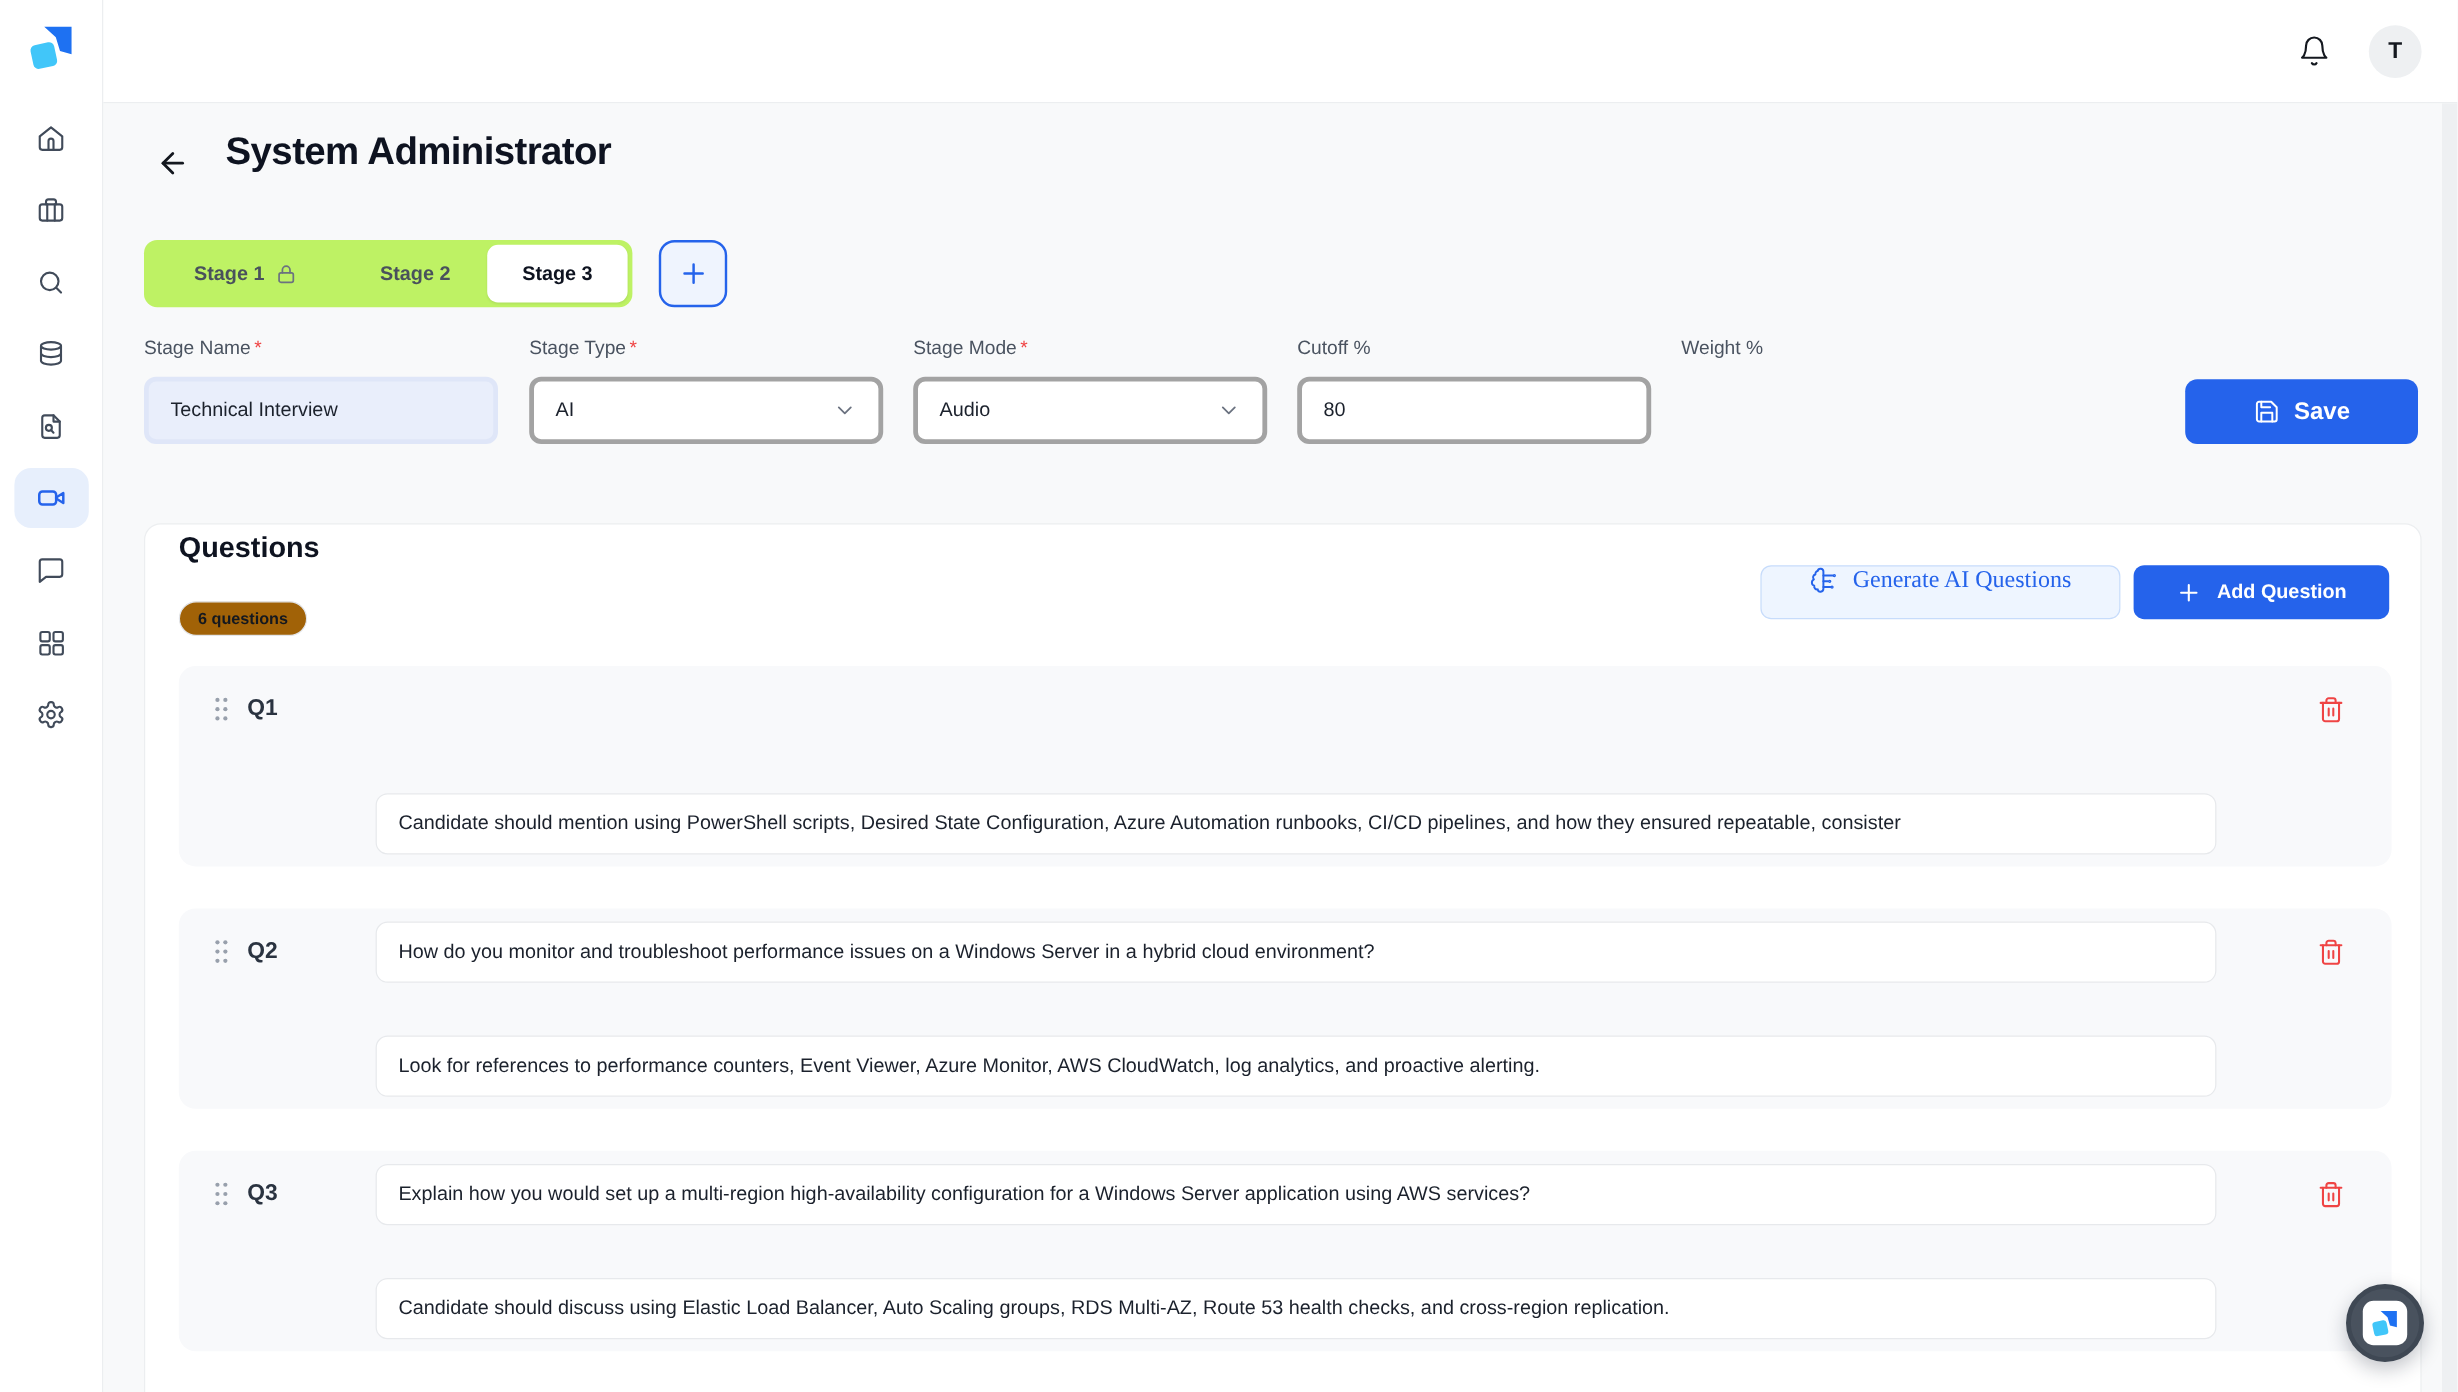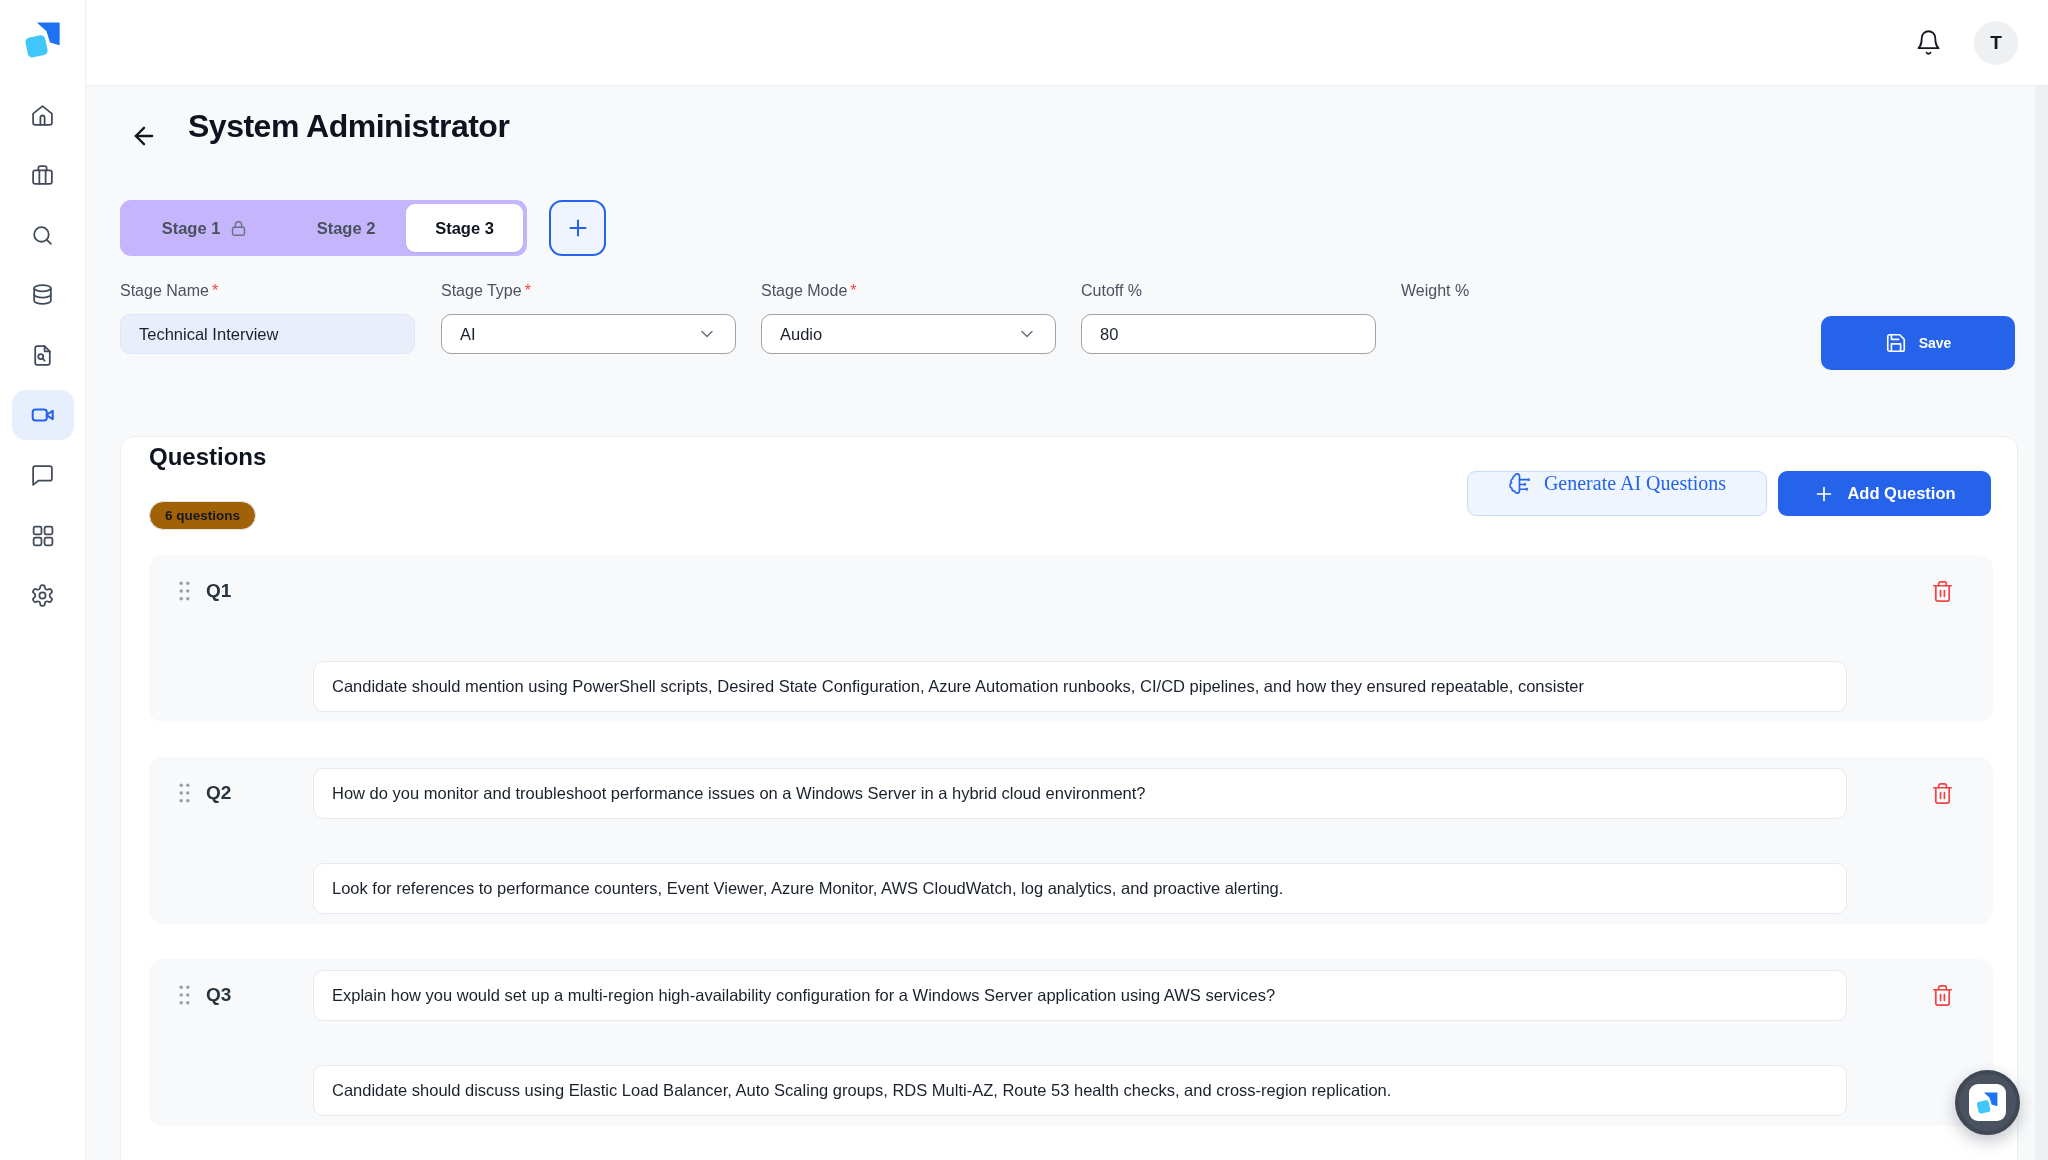--- a/index.html
+++ b/index.html
@@ -29,48 +29,48 @@
   .nav-item.active svg { stroke:#2563eb; }
 
   
   .main { position:absolute; left:86px; top:86px; right:0; bottom:0; }
 
   .back-btn { position:absolute; left:38px; top:32px; width:40px; height:36px; background:none;
               border:none; cursor:pointer; display:flex; align-items:center; justify-content:center; }
   .page-title { position:absolute; left:102px; top:22px; font-size:32px; font-weight:700;
                 letter-spacing:-0.5px; color:#0e1320; }
 
-  .tabs { position:absolute; left:34px; top:114px; height:56px; background:#c4b5fd;
+  .tabs { position:absolute; left:34px; top:114px; height:56px; background:#bef264;
           border-radius:11px; display:flex; align-items:center; padding:4px; }
   .tab { height:48px; border:none; background:none; border-radius:9px; font-family:inherit;
          font-size:16.5px; font-weight:600; color:#49515c; cursor:pointer;
          display:flex; align-items:center; justify-content:center; gap:9px; }
   .tab.t1 { width:162px; } .tab.t2 { width:120px;text-align:right; }
   .tab.active { width:117px; background:#fff; color:#0e1320; font-weight:700;
                 box-shadow:0 1px 2px rgba(16,24,40,.08); }
   .add-stage { position:absolute; left:463px; top:114px; width:57px; height:56px;
                background:#eff4fe; border:2px solid #2563eb; border-radius:13px; cursor:pointer;
                display:flex; align-items:center; justify-content:center; }
 
   .field { position:absolute; top:196px; width:295px; }
   .f1{left:34px} .f2{left:355px} .f3{left:675px} .f4{left:995px} .f5{left:1315px}
   .field-label { font-size:16px; color:#4a5360; }
   .req { color:#ef4444; margin-left:3px; }
-  .control { margin-top:14px; height:40px; border-radius:10px; border:1px solid #a3a3a3;
+  .control { margin-top:14px; height:56px; border-radius:10px; border:4px solid #a3a3a3;
              background:#fff; width:100%; font-family:inherit; font-size:16.5px; color:#1b212c;
              padding:0 18px; display:flex; align-items:center; justify-content:space-between; }
   input.control { display:block; }
   .control.tinted { background:#e9eefb; border-color:#dfe6f8; }
   .control.disabled { background:#f3f4f6; border-color:#e7e9ec; color:#a3aab4; }
   .select { cursor:pointer; }
   input.control::placeholder { color:#a3aab4; }
 
   .save-btn { position:absolute; left:1735px; top:230px; width:194px; height:54px;
               background:#2563eb; color:#fff; border:none; border-radius:10px; cursor:pointer;
-              font-family:inherit; font-size:14px; font-weight:600;
+              font-family:inherit; font-size:20px; font-weight:600;
               display:flex; align-items:center; justify-content:center; gap:12px; }
 
   
   .panel { position:absolute; left:34px; top:350px; width:1898px; height:900px;
            background:#fff; border:1px solid #eceef0; border-radius:14px 14px 0 0; }
   .panel-title { position:absolute; left:28px; top:6px; font-size:24px; font-weight:700; color:#0e1320; }
   .q-badge { position:absolute; left:28px; top:64px; border:1px solid #e3e5e9; border-radius:999px;
              padding:6px 15px; font-size:13.5px; font-weight:700; color:#14181f; background:#a16207; }
   .gen-btn { position:absolute; left:1346px; top:34px; width:300px; height:45px;
              background:#eef5ff; border:1px solid #c7dcfb; border-radius:9px; cursor:pointer;

